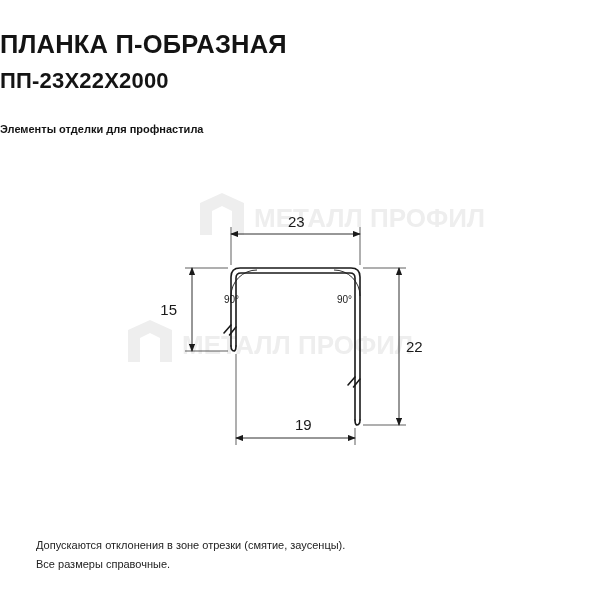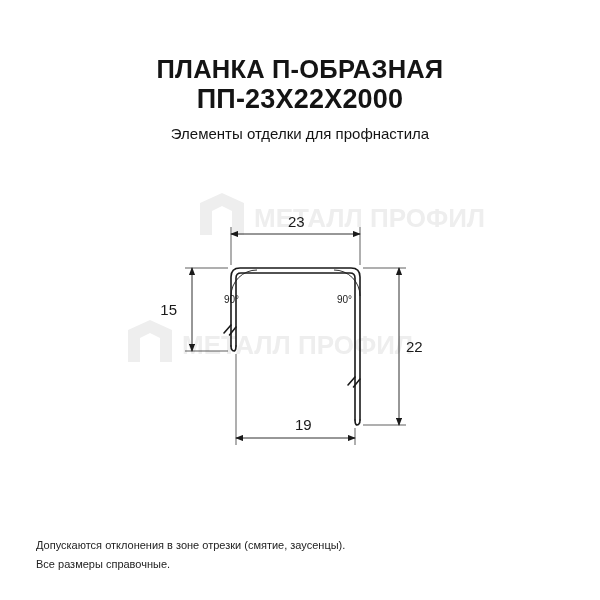--- a/index.html
+++ b/index.html
@@ -18,43 +18,44 @@
   .page {
     position: absolute;
     left: 0; top: 0;
     width: 600px;
     height: 600px;
     box-sizing: border-box;
   }
   .header {
     position: absolute;
     left: 0;
-    top: 54px;
+    top: 29px;
     width: 600px;
-    text-align: center;
+    text-align: left;
   }
   .title-1 {
     font-size: 25.5px;
     font-weight: bold;
     letter-spacing: 0.2px;
     line-height: 30px;
     color: #141414;
   }
   .title-2 {
-    font-size: 27px;
+    font-size: 22px;
     font-weight: bold;
     letter-spacing: 0.2px;
     line-height: 30px;
+    margin-top: 7px;
     color: #141414;
   }
   .subtitle {
-    font-size: 15px;
-    font-weight: normal;
+    font-size: 11px;
+    font-weight: bold;
     line-height: 16px;
-    margin-top: 12px;
+    margin-top: 25px;
     color: #141414;
   }
   .drawing {
     position: absolute;
     left: 0;
     top: 155px;
     width: 600px;
     height: 330px;
   }
   .footer {

